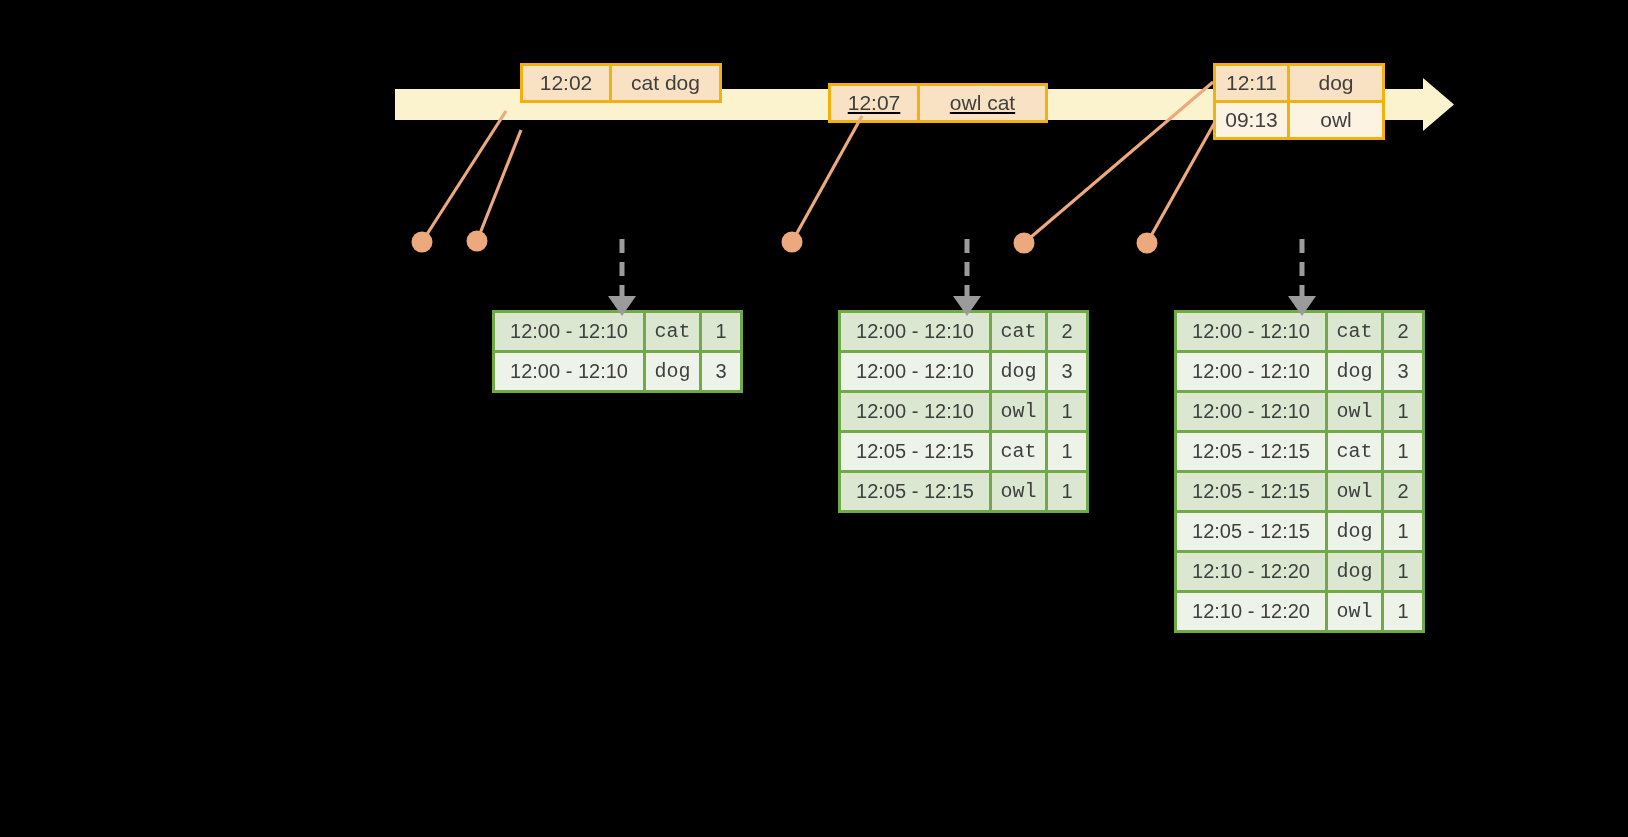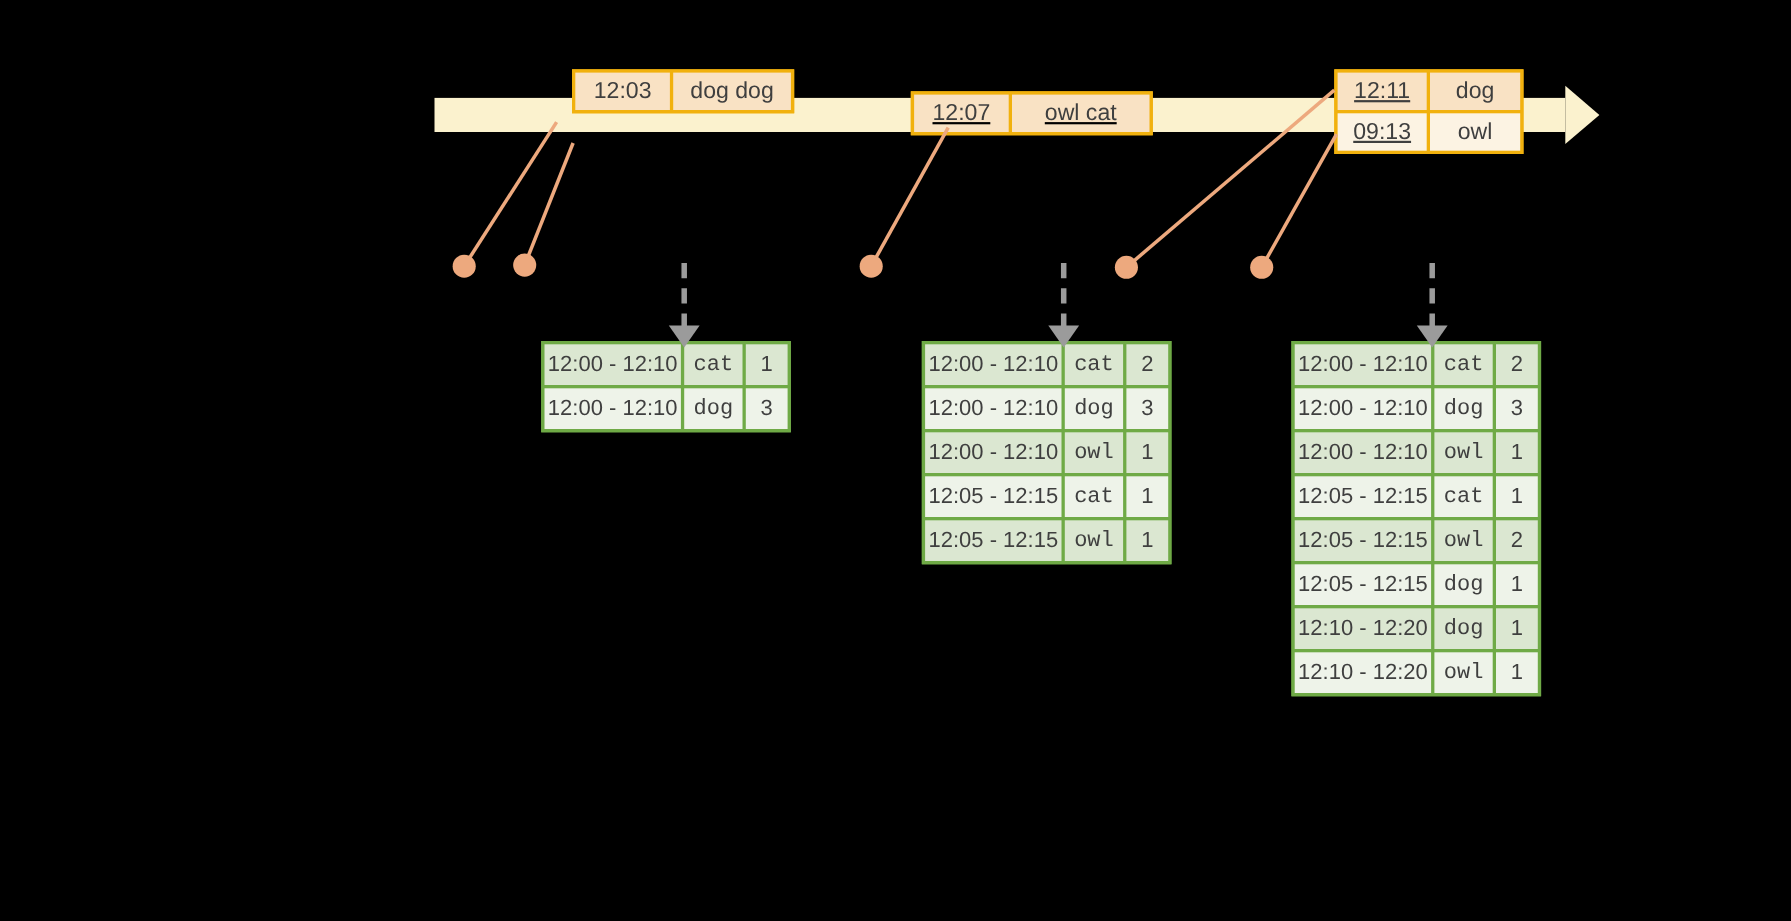--- a/index.html
+++ b/index.html
@@ -38,35 +38,35 @@
     display:flex;align-items:center;justify-content:center;
     font-size:21px;color:var(--text);
   }
   .ebox .trow:nth-child(odd) > div{background:var(--peach-dark);}
   .ebox .trow:nth-child(even) > div{background:var(--peach-light);}
   .c-etime{width:86px;flex:none;}
   .c-ewords{flex:1;}
   #ebox1{left:520px;top:63px;width:202px;}
   #ebox2{left:828px;top:83px;width:220px;text-decoration:underline;}
   #ebox3{left:1213px;top:63px;width:172px;}
-  #ebox3 .c-etime{width:81px;text-decoration:underline;}
+  #ebox3 .c-etime{width:71px;}
   
   .gtable{
     position:absolute;z-index:2;box-sizing:border-box;
     border:3px solid var(--green);background:var(--green);
     display:flex;flex-direction:column;gap:3px;
   }
   .gtable .trow{display:flex;gap:3px;height:37px;}
   .gtable .trow > div{
     display:flex;align-items:center;justify-content:center;
     font-size:20px;color:var(--text);
   }
   .gtable .trow:nth-child(odd) > div{background:var(--cell-dark);}
   .gtable .trow:nth-child(even) > div{background:var(--cell-light);}
-  .c-window{width:124px;flex:none;}
+  .c-window{width:148px;flex:none;}
   .c-word{width:53px;flex:none;font-family:Liberation Mono, monospace;}
   .c-count{width:38px;flex:none;}
   #gtable1{left:492px;top:310px;}
   #gtable2{left:838px;top:310px;}
   #gtable3{left:1174px;top:310px;}
 </style>
 </head>
 <body>
 
 <div class="band"></div>
@@ -90,22 +90,22 @@
   <line class="dash" x1="622" y1="239" x2="622" y2="297"></line>
   <polygon class="ahead" points="608,296 636,296 622,316"></polygon>
   <line class="dash" x1="967" y1="239" x2="967" y2="297"></line>
   <polygon class="ahead" points="953,296 981,296 967,316"></polygon>
   <line class="dash" x1="1302" y1="239" x2="1302" y2="297"></line>
   <polygon class="ahead" points="1288,296 1316,296 1302,316"></polygon>
 </svg>
 
 <div id="ebox1" class="ebox">
     <div class="trow">
-      <div class="c-etime">12:03</div>
-      <div class="c-ewords">dog dog</div>
+      <div class="c-etime">12:02</div>
+      <div class="c-ewords">cat dog</div>
     </div>
   </div>
 <div id="ebox2" class="ebox">
     <div class="trow">
       <div class="c-etime">12:07</div>
       <div class="c-ewords">owl cat</div>
     </div>
   </div>
 <div id="ebox3" class="ebox">
     <div class="trow">

